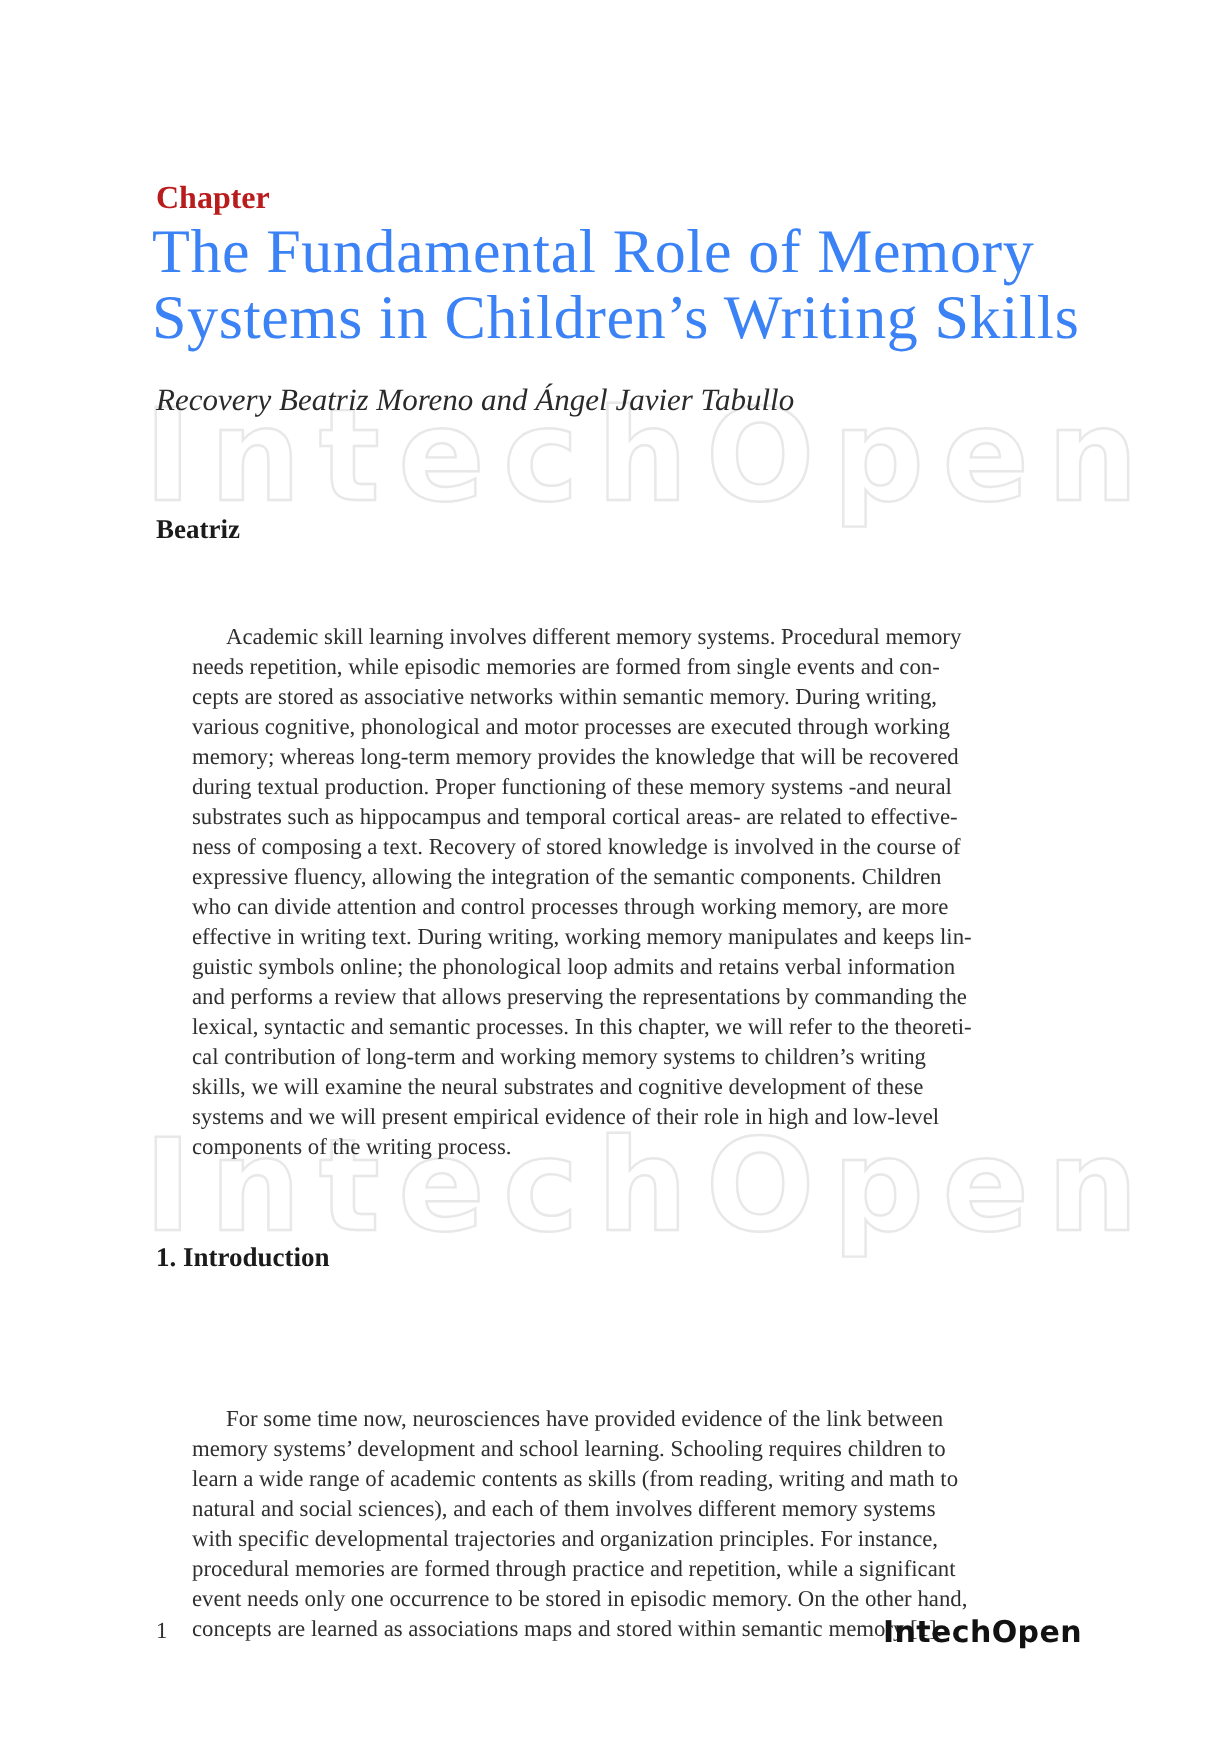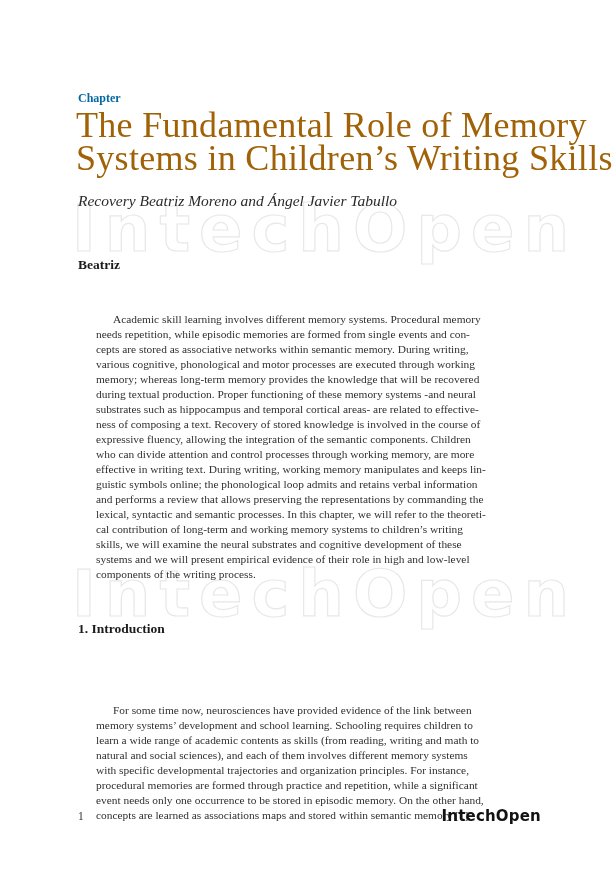--- a/index.html
+++ b/index.html
@@ -13,33 +13,33 @@
     height: 879px;
     background: #ffffff;
     overflow: hidden;
     font-family: "Liberation Serif", serif;
     color: #2f2f2f;
   }
   .chapter-label {
     position: absolute;
     left: 78px;
     top: 91px;
-    font-size: 12px;
+    font-size: 16px;
     font-weight: bold;
-    color: #0369a1;
+    color: #b91c1c;
     z-index: 2;
   }
   .page-title {
     position: absolute;
     left: 76px;
     top: 109px;
-    font-size: 36px;
+    font-size: 31px;
     line-height: 33px;
     letter-spacing: 0.3px;
-    color: #a16207;
+    color: #3b82f6;
     white-space: pre;
     z-index: 2;
   }
   .authors {
     position: absolute;
     left: 78px;
     top: 192px;
     font-size: 15.5px;
     font-style: italic;
     color: #2a2a2a;

